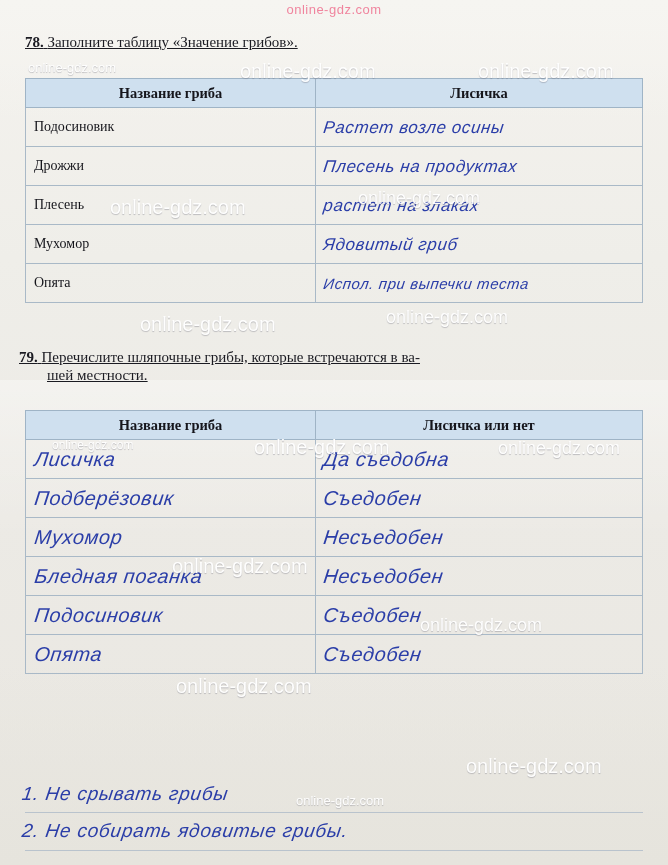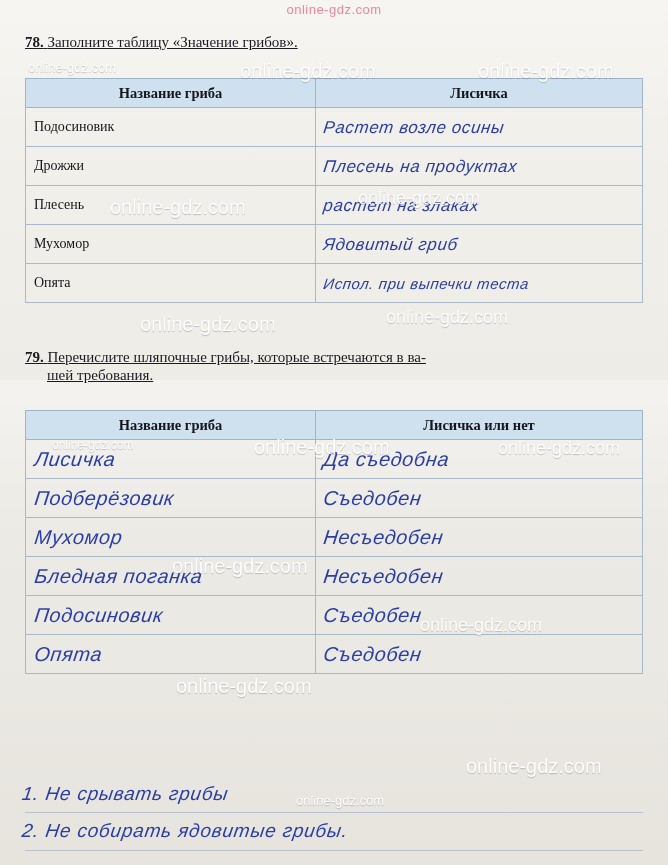--- a/index.html
+++ b/index.html
@@ -162,25 +162,25 @@
         <td class="printed">Мухомор</td>
         <td class="hand">Ядовитый гриб</td>
       </tr>
       <tr>
         <td class="printed">Опята</td>
         <td class="hand" style="font-size:15px;">Испол. при выпечки теста</td>
       </tr>
     </tbody>
   </table>
 
-  <div class="task" style="top:347px; left:25px; width:615px;">
+  <div class="task" style="top:347px; left:19px; width:615px;">
     <span class="num">79.</span>
     <span>Перечислите шляпочные грибы, которые встречаются в ва-</span>
   </div>
-  <div class="task" style="top:365px; left:47px; width:600px;">шей требования.</div>
+  <div class="task" style="top:365px; left:47px; width:600px;">шей местности.</div>
 
   <table class="grid" style="top:410px;">
     <thead>
       <tr>
         <th class="col-a">Название гриба</th>
         <th class="col-b">Лисичка или нет</th>
       </tr>
     </thead>
     <tbody>
       <tr>

